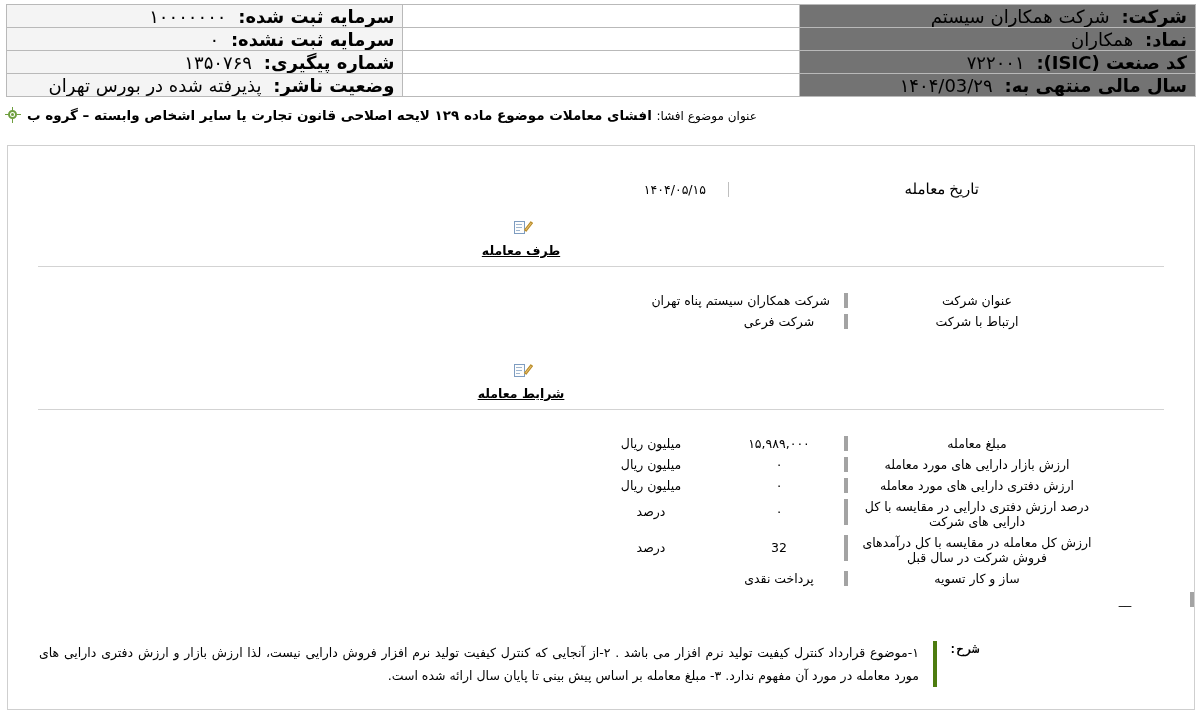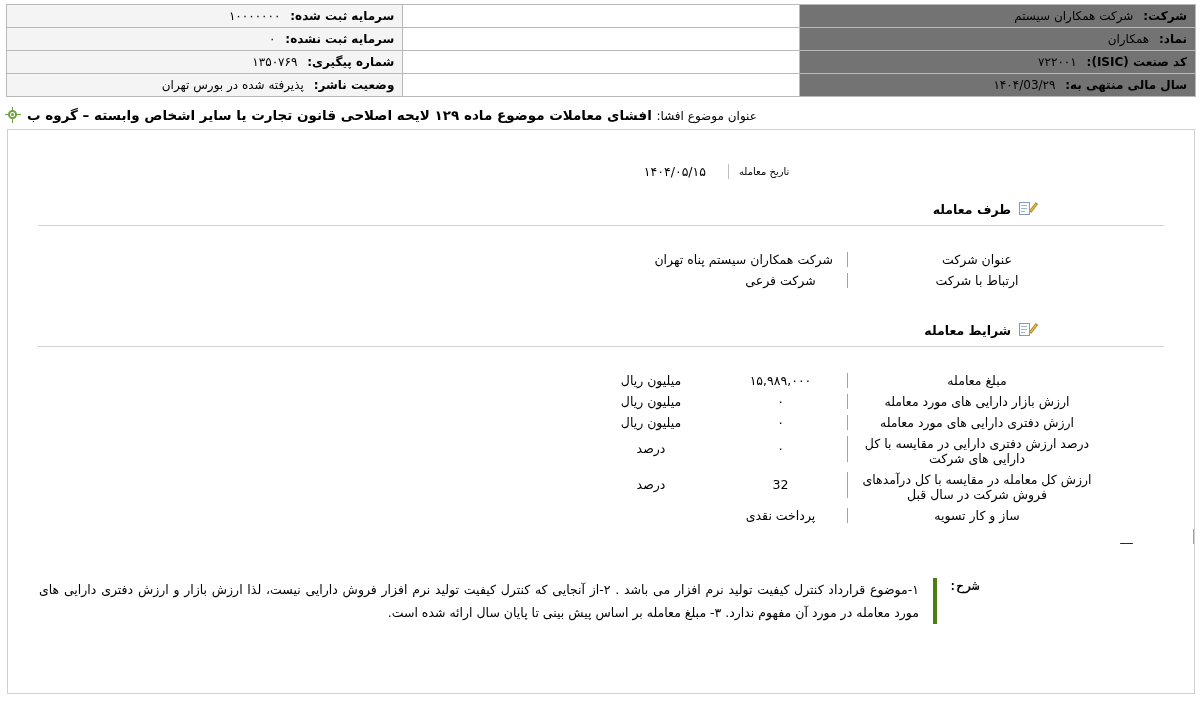--- a/index.html
+++ b/index.html
@@ -20,21 +20,21 @@
   .header-table {
     width: 1190px;
     margin: 4px auto 0 auto;
     border-collapse: collapse;
     table-layout: fixed;
   }
   .header-table td {
     border: 1px solid #b9b9b9;
     height: 22px;
     padding: 0 8px;
-    font-size: 12px;
+    font-size: 18px;
     white-space: nowrap;
     overflow: hidden;
   }
   .cell-label-dark {
     background: #737373;
     text-align: right;
   }
   .cell-blank {
     background: #ffffff;
   }
@@ -46,21 +46,21 @@
     font-weight: bold;
   }
   .val {
     font-weight: normal;
     padding-right: 6px;
   }
 
   
   .title-row {
     width: 1190px;
-    margin: 10px auto 6px auto;
+    margin: 10px auto 22px auto;
     display: flex;
     flex-direction: row-reverse;
     align-items: center;
     justify-content: flex-start;
     gap: 6px;
   }
   .title-icon {
     width: 15px;
     height: 15px;
     position: relative;
@@ -130,21 +130,21 @@
     padding-right: 2px;
     font-size: 12.5px;
     box-sizing: border-box;
     margin-right: 96px;
     border-right: none;
   }
   .f-value {
     min-width: 120px;
     text-align: center;
     font-size: 12.5px;
-    border-right: 1px solid #a3a3a3;
+    border-right: 4px solid #a3a3a3;
     padding-right: 14px;
     box-sizing: border-box;
   }
   .f-unit {
     width: 110px;
     text-align: center;
     font-size: 12.5px;
     margin-right: 22px;
   }
 
@@ -152,40 +152,42 @@
   .date-row {
     display: flex;
     flex-direction: row;
     align-items: center;
     margin-right: 215px;
     margin-top: 8px;
     margin-bottom: 22px;
   }
   .date-label {
     width: 250px;
-    text-align: left;
+    text-align: right;
     padding-left: 10px;
-    font-size: 10px;
-    box-sizing: border-box;
+    font-size: 15px;
+    box-sizing: border-box;
+    font-family: Liberation Serif, serif;
   }
   .date-value {
     border-right: 1px solid #bfbfbf;
     padding-right: 22px;
     font-size: 12.5px;
   }
 
   
   .section {
     margin-right: 160px;
     margin-top: 14px;
     display: flex;
-    flex-direction: row;
+    flex-direction: column;
     align-items: center;
     gap: 7px;
     justify-content: flex-start;
+    text-decoration: underline;
   }
   .section-title {
     font-size: 12.5px;
     font-weight: bold;
     white-space: nowrap;
   }
   .pencil {
     width: 16px;
     height: 16px;
     position: relative;

